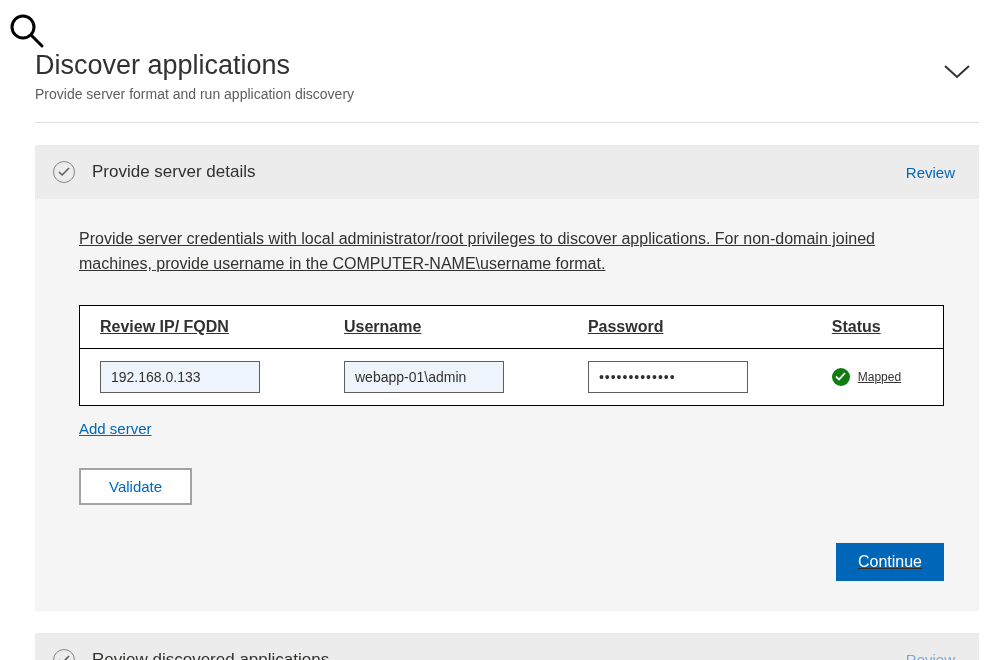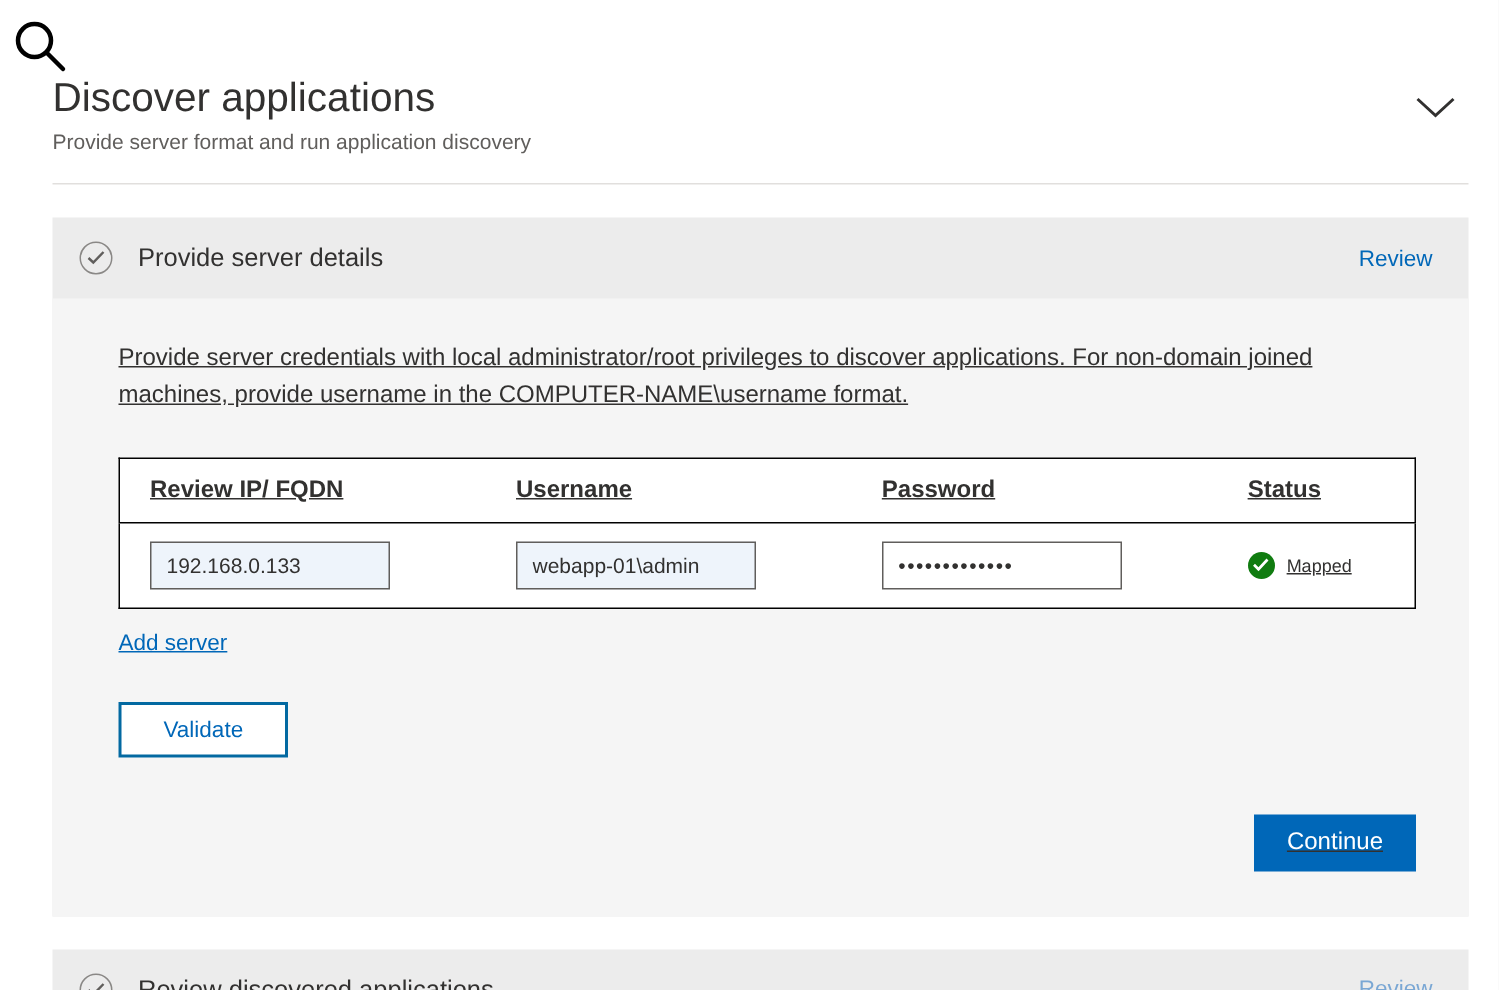--- a/index.html
+++ b/index.html
@@ -148,21 +148,21 @@
     .add-server-link {
       display: inline-block;
       margin-top: 14px;
       font-size: 15px;
       color: #0067b8;
       text-decoration: underline;
       cursor: pointer;
     }
     .validate-btn {
       margin-top: 30px;
-      border: 2px solid #0369a1;
+      border: 2px solid #a3a3a3;
       background: #fff;
       color: #0067b8;
       font-size: 15px;
       padding: 8px 28px;
       cursor: pointer;
       font-family: inherit;
     }
     .continue-row {
       display: flex;
       justify-content: flex-end;

